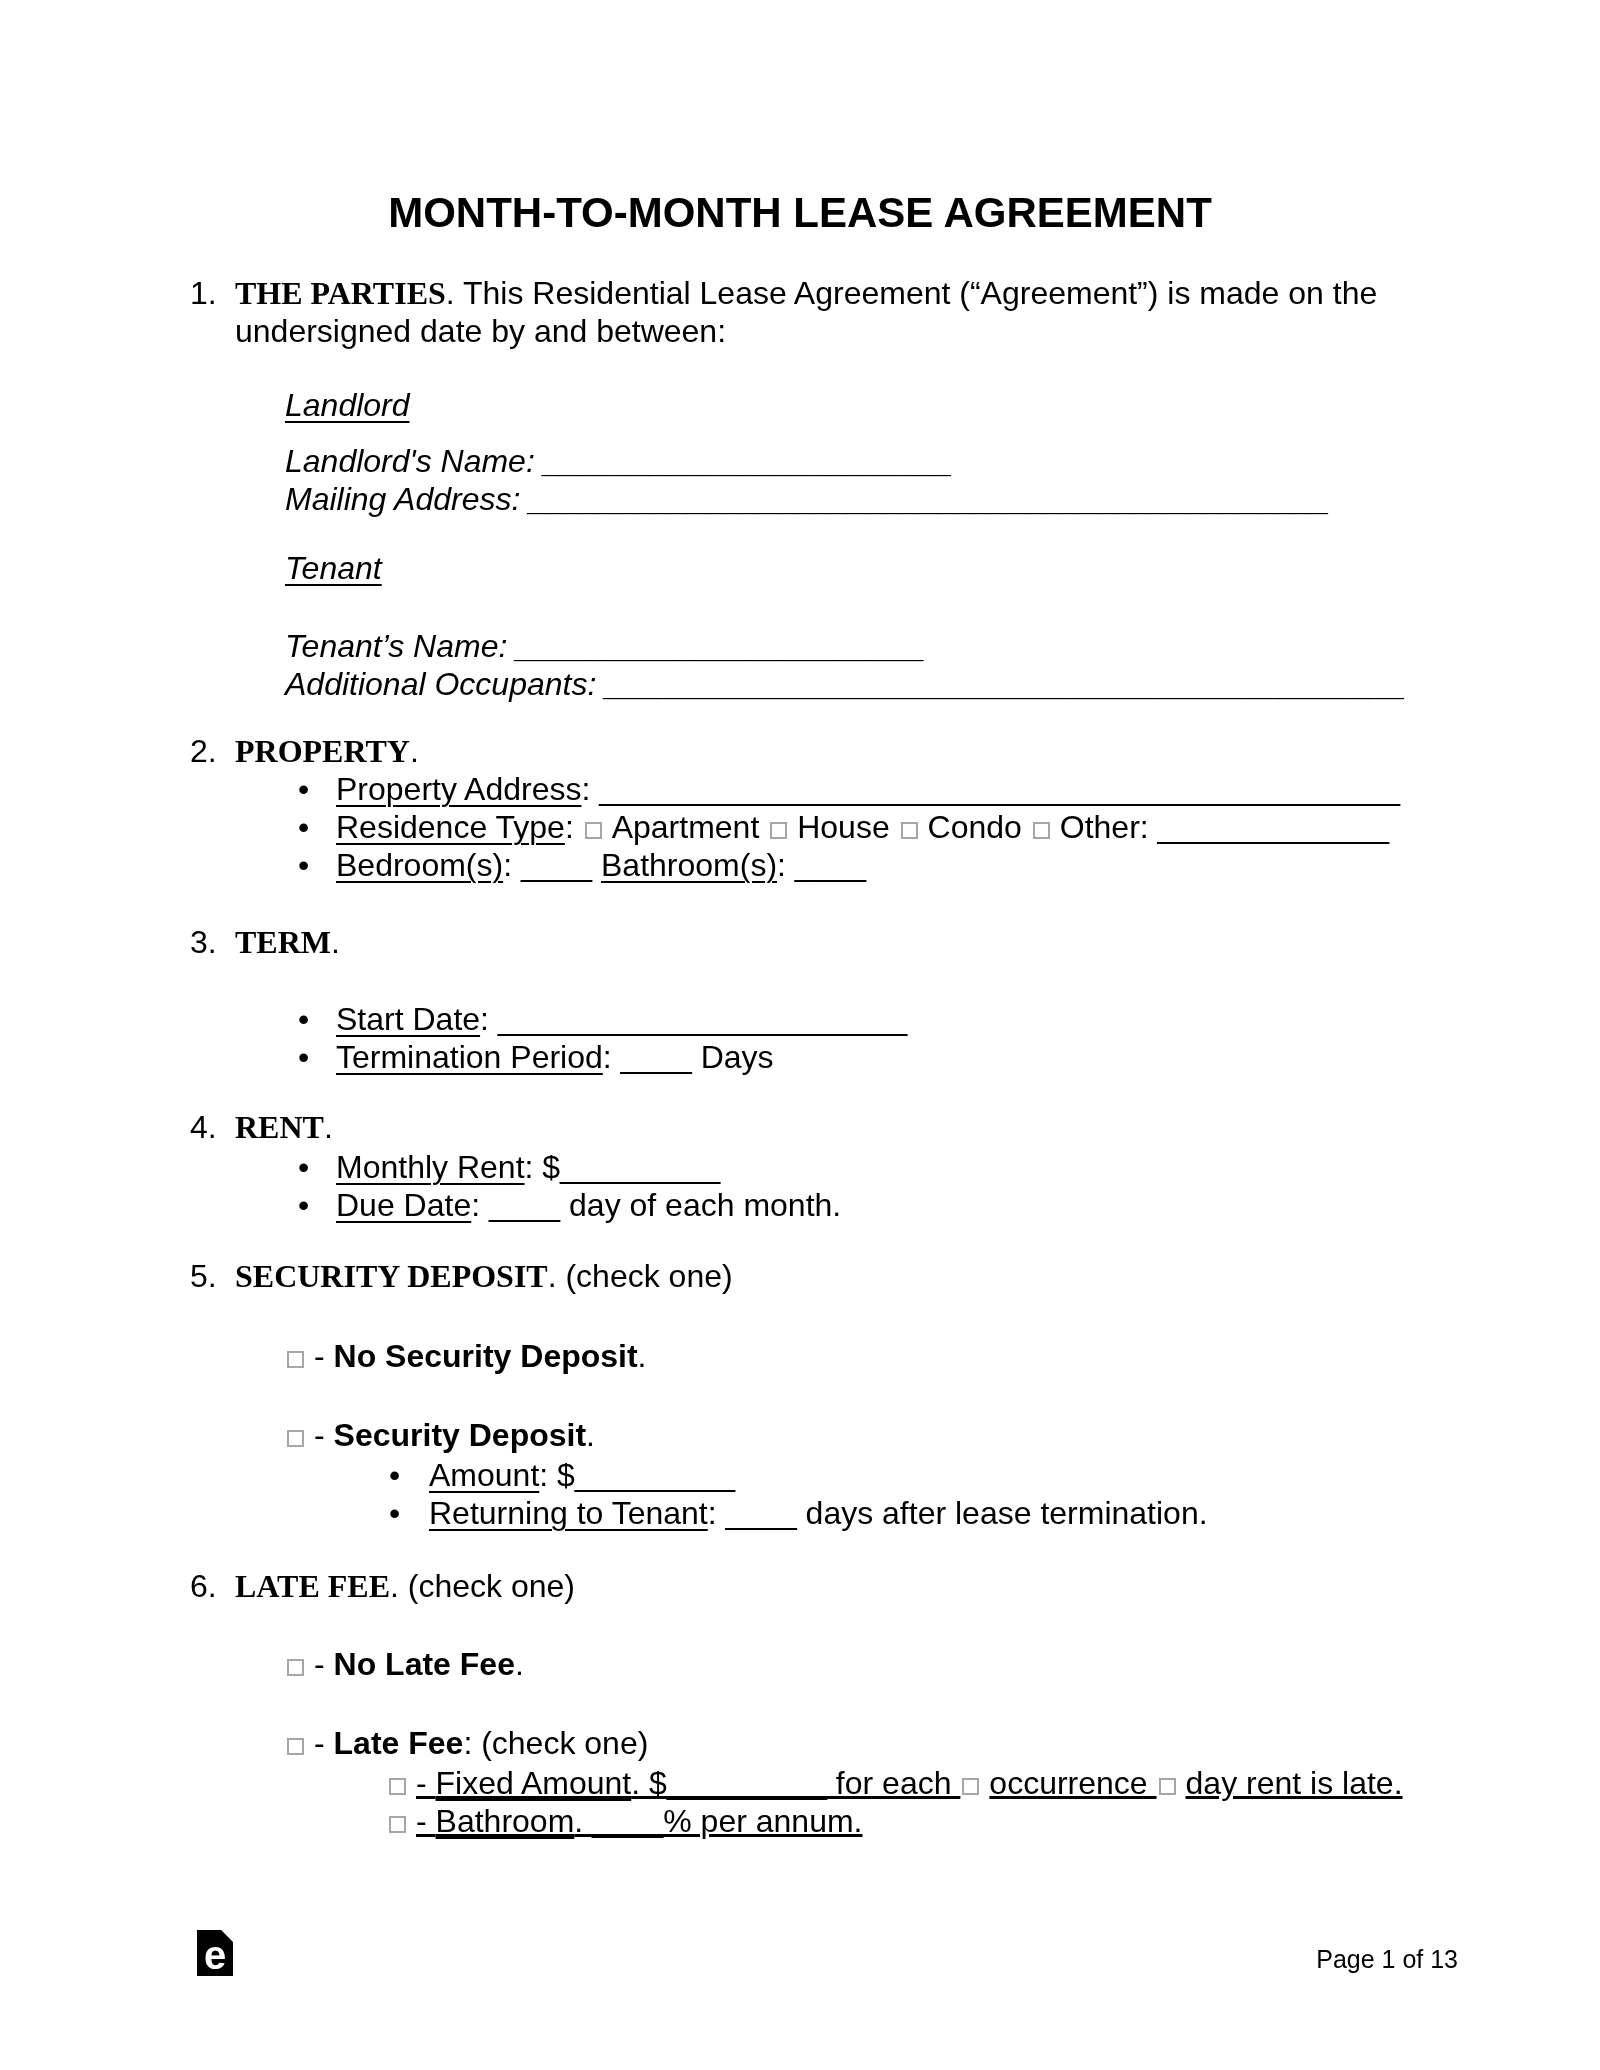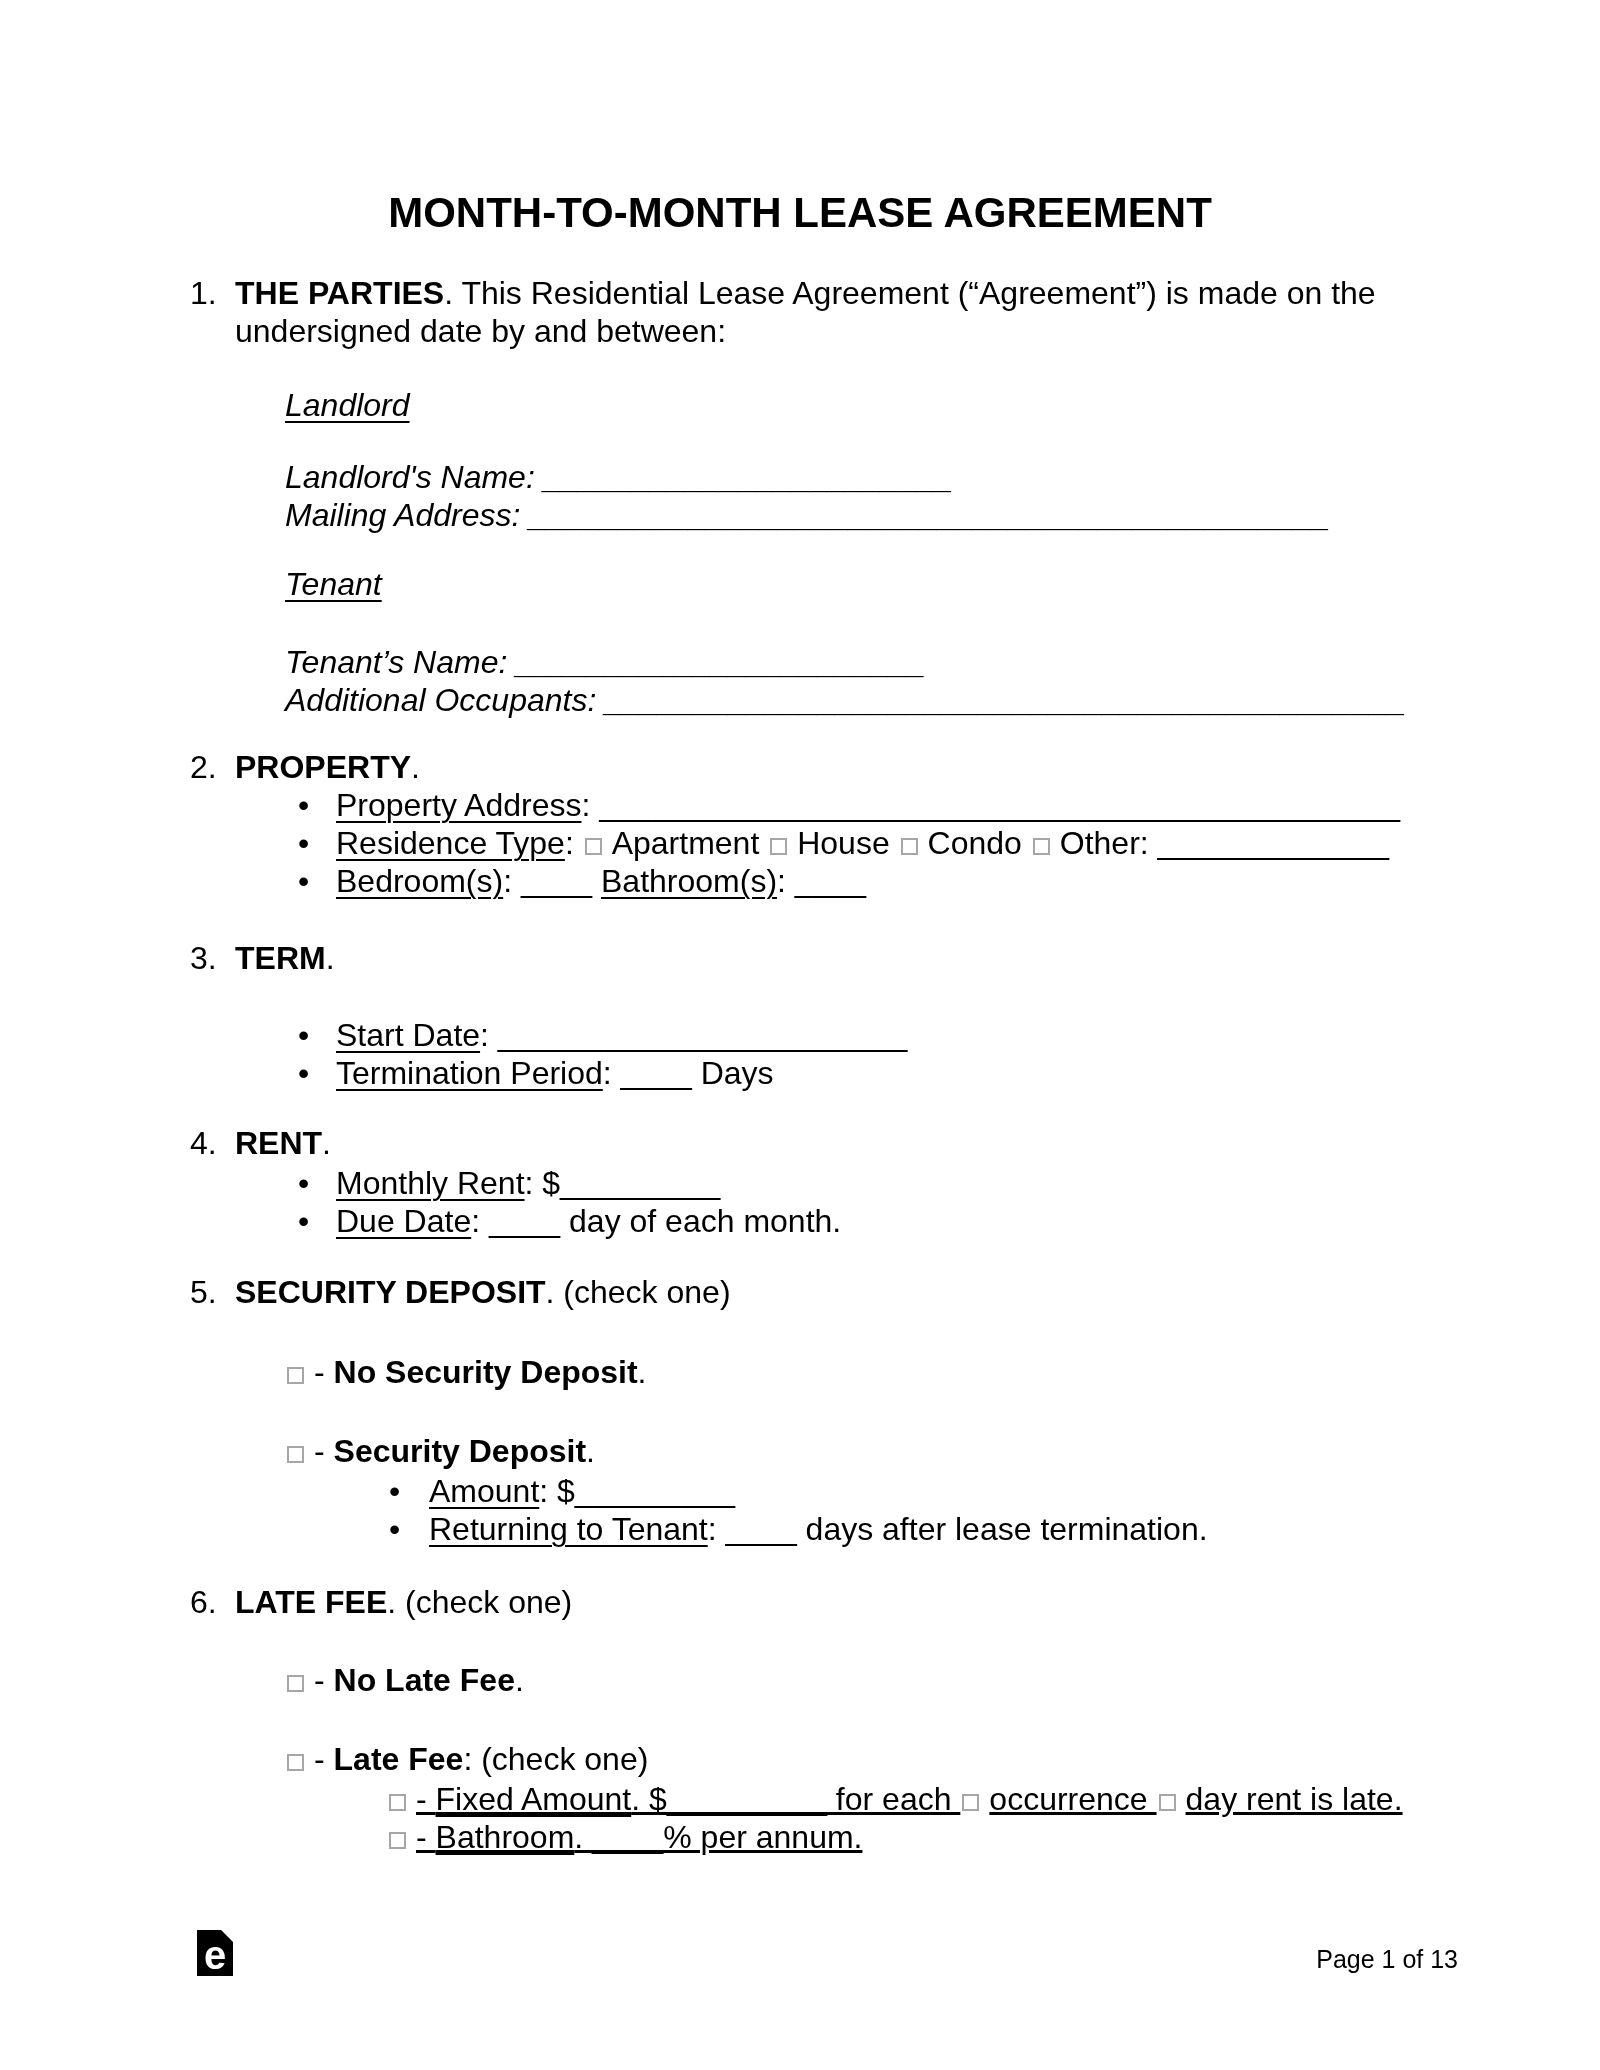--- a/index.html
+++ b/index.html
@@ -14,21 +14,21 @@
   .line{position:relative;}
   .l0{padding-left:45px;}
   .num{position:absolute;left:0;top:0;}
   .l1{margin-left:95px;white-space:nowrap;font-style:italic;}
   .opt{margin-left:95px;white-space:nowrap;}
   .sub{margin-left:197px;white-space:nowrap;text-decoration:underline;}
   .bul{margin-left:106px;padding-left:40px;position:relative;white-space:nowrap;}
   .bul .dot{position:absolute;left:2px;top:0;}
   .bul2{margin-left:197px;padding-left:42px;position:relative;white-space:nowrap;}
   .bul2 .dot{position:absolute;left:2px;top:0;}
-  .shead{font-weight:bold;}
+  .shead{font-weight:bold;font-family:Liberation Serif, serif;}
   .b{font-weight:bold;}
   .ul{text-decoration:underline;text-decoration-thickness:2px;text-underline-offset:5px;}
   .blank{letter-spacing:0;}
   .cb{
     display:inline-block;width:17px;height:17px;box-sizing:border-box;
     border:2px solid #a6a6a6;background:#fff;vertical-align:-1px;
     margin-left:2px;margin-right:10px;
   }
   .logo{position:absolute;left:197px;top:1930px;width:36px;height:46px;}
   .logo-body{
@@ -47,21 +47,21 @@
 <body>
 
 <div class="page">
 
   <h1 class="title">MONTH-TO-MONTH LEASE AGREEMENT</h1>
 
   <div class="line l0" style="margin-top:39px"><span class="num">1.</span><span class="shead">THE PARTIES</span><span>. This Residential Lease Agreement (“Agreement”) is made on the undersigned date by and between:</span></div>
 
   <div class="l1" style="margin-top:36px"><span class="ul">Landlord</span></div>
 
-  <div style="margin-top:34px">
+  <div style="margin-top:18px">
     <div class="l1"><span>Landlord's Name:</span><span> </span><span class="blank">_______________________</span></div>
     <div class="l1"><span>Mailing Address:</span><span> </span><span class="blank">_____________________________________________</span></div>
   </div>
 
   <div class="l1" style="margin-top:31px"><span class="ul">Tenant</span></div>
 
   <div style="margin-top:40px">
     <div class="l1"><span>Tenant’s Name:</span><span> </span><span class="blank">_______________________</span></div>
     <div class="l1"><span>Additional Occupants:</span><span> </span><span class="blank">_____________________________________________</span></div>
   </div>

